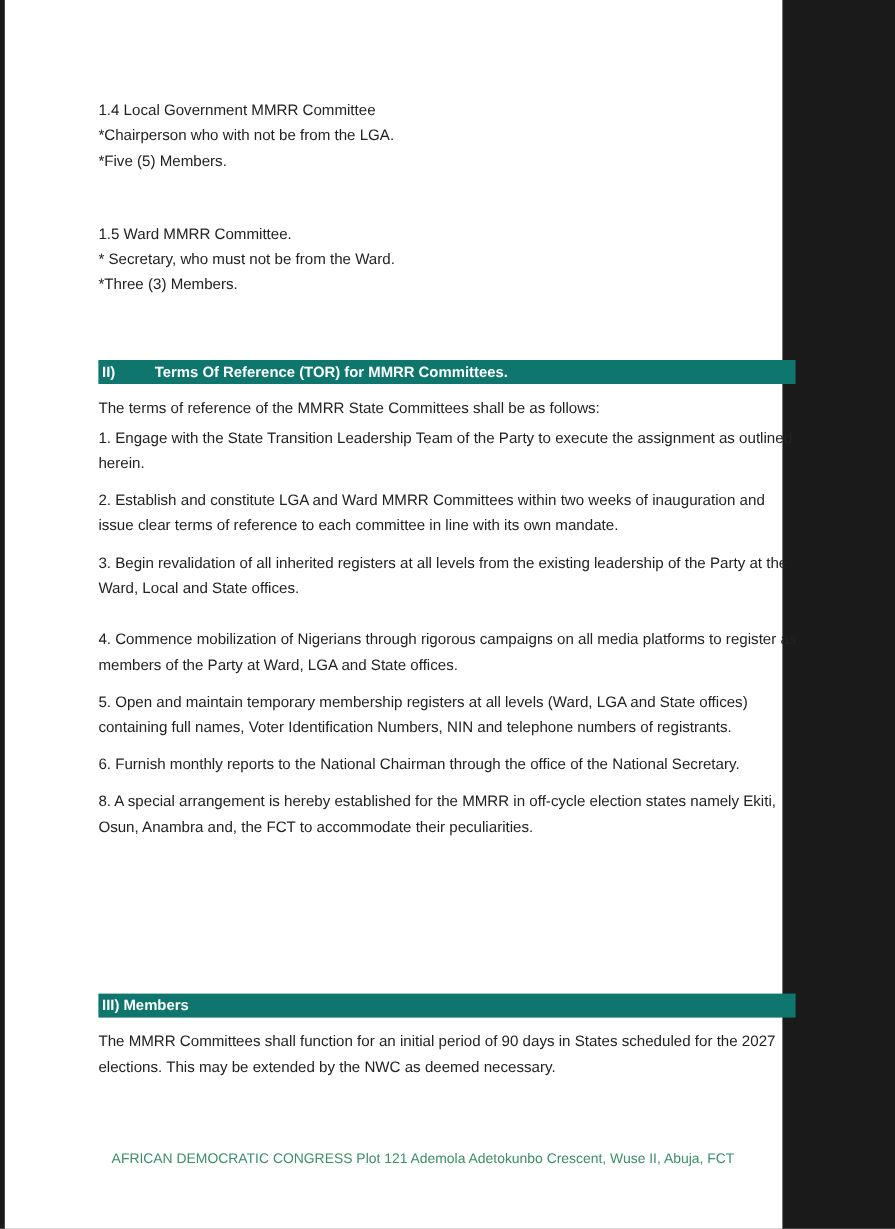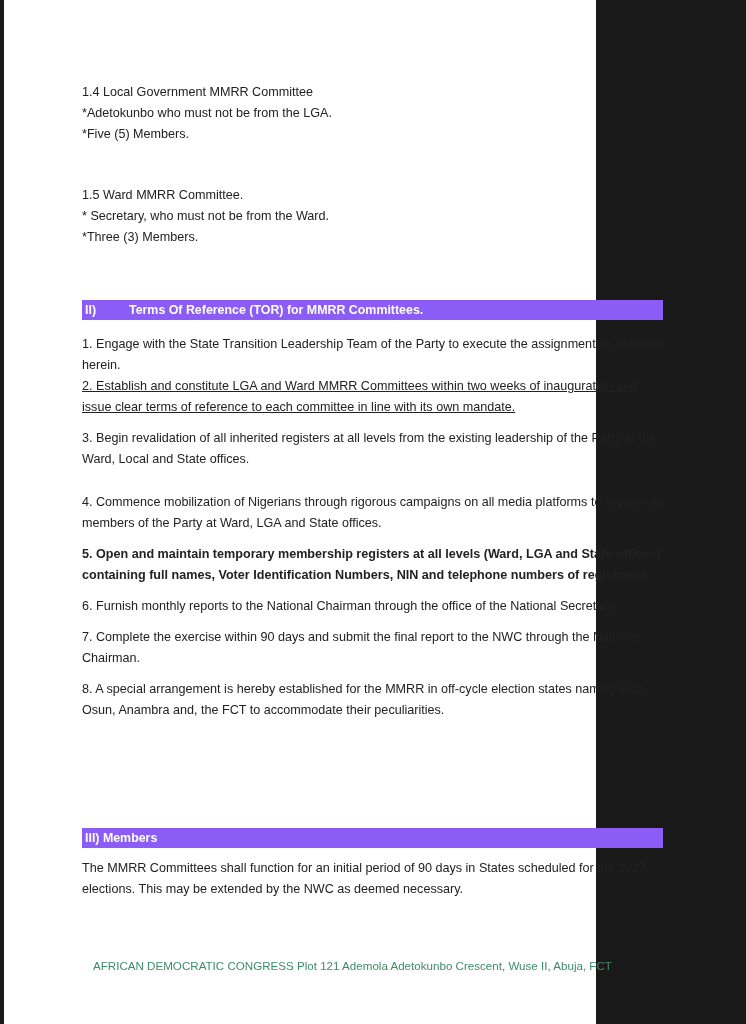--- a/index.html
+++ b/index.html
@@ -1,69 +1,69 @@
 <!DOCTYPE html>
 <html><head>
 <meta charset="utf-8">
 <style>
   html, body { margin: 0; padding: 0; }
   body {
     width: 746px; height: 1024px; background: #1a1a1a; position: relative; overflow: hidden;
     font-family: "Liberation Sans", "DejaVu Sans", sans-serif;
   }
   .page {
-    position: absolute; left: 4px; top: 0; width: 592px; height: 1024px; background: #ffffff;
+    position: absolute; left: 4px; top: 0; width: 648px; height: 1024px; background: #ffffff;
   }
   .content {
     position: absolute; left: 78px; top: 0; width: 585px;
     color: #222222; font-size: 12.6px;
   }
   .block { position: absolute; left: 0; width: 585px; }
   .line { line-height: 21px; white-space: nowrap; }
   .para { line-height: 21px; margin: 0; }
   .bar {
-    position: absolute; left: 0; width: 581px; height: 20px; background: #8b5cf6;
+    position: absolute; left: 0; width: 581px; height: 20px; background: #0f766e;
     color: #ffffff; font-weight: bold; font-size: 12.4px; line-height: 20px;
     box-sizing: border-box; padding-left: 3px;
   }
   .bar .num { display: inline-block; width: 44px; }
   .footer {
     position: absolute; left: 89px; top: 959px; color: #3e8c68; font-size: 11.6px; white-space: nowrap;
   }
 </style>
 </head>
 <body>
 
 <div class="page">
   <div class="content">
 
     <div class="block" style="top:82px;">
       <div class="line">1.4  Local Government MMRR Committee</div>
-      <div class="line">*Adetokunbo who must not be from the LGA.</div>
+      <div class="line">*Chairperson who with not be from the LGA.</div>
       <div class="line">*Five (5) Members.</div>
     </div>
 
     <div class="block" style="top:185px;">
       <div class="line">1.5  Ward MMRR Committee.</div>
       <div class="line">* Secretary, who must not be from the Ward.</div>
       <div class="line">*Three (3) Members.</div>
     </div>
 
     <div class="bar" style="top:300px;">
       <span class="num">II)</span><span>Terms Of Reference  (TOR) for  MMRR  Committees.</span>
     </div>
 
     <div class="block" style="top:330px;">
+      <p class="para">The terms of reference of the MMRR State Committees shall be as follows:</p>
       <p class="para" style="margin-top:4px;">1. Engage with the State Transition Leadership Team of the Party to execute the assignment as outlined herein.</p>
-      <p class="para" style="margin-top:0;text-decoration:underline;">2. Establish and constitute LGA and Ward MMRR Committees within two weeks of inauguration and issue clear terms of reference to each committee in line with its own mandate.</p>
+      <p class="para" style="margin-top:10px;">2. Establish and constitute LGA and Ward MMRR Committees within two weeks of inauguration and issue clear terms of reference to each committee in line with its own mandate.</p>
       <p class="para" style="margin-top:10px;">3. Begin revalidation of all inherited registers at all levels from the existing leadership of the Party at the Ward, Local and State offices.</p>
       <p class="para" style="margin-top:22px;">4. Commence mobilization of Nigerians through rigorous campaigns on all media platforms to register as members of the Party at Ward, LGA and State offices.</p>
-      <p class="para" style="margin-top:10px;font-weight:bold;">5. Open and maintain temporary membership registers at all levels (Ward, LGA and State offices) containing full names, Voter Identification Numbers, NIN and telephone numbers of registrants.</p>
+      <p class="para" style="margin-top:10px;">5. Open and maintain temporary membership registers at all levels (Ward, LGA and State offices) containing full names, Voter Identification Numbers, NIN and telephone numbers of registrants.</p>
       <p class="para" style="margin-top:10px;">6. Furnish monthly reports to the National Chairman through the office of the National Secretary.</p>
-      <p class="para" style="margin-top:10px;">7. Complete the exercise within 90 days and submit the final report to the NWC through the National Chairman.</p>
       <p class="para" style="margin-top:10px;">8. A special arrangement is hereby established for the MMRR in off-cycle election  states namely Ekiti, Osun, Anambra and, the FCT  to accommodate their peculiarities.</p>
     </div>
 
     <div class="bar" style="top:828px;">
       <span>III) Members</span>
     </div>
 
     <div class="block" style="top:858px;">
       <p class="para">The MMRR Committees shall function for an initial period of 90 days in States scheduled for the 2027 elections. This may be extended by the NWC as deemed necessary.</p>
     </div>

